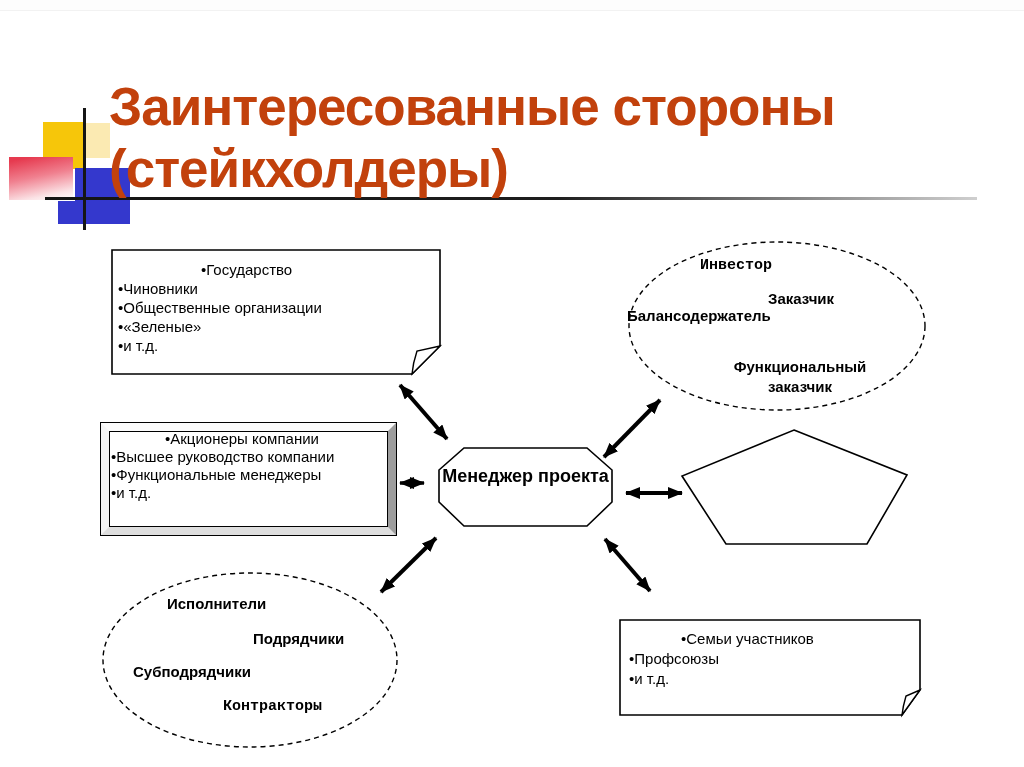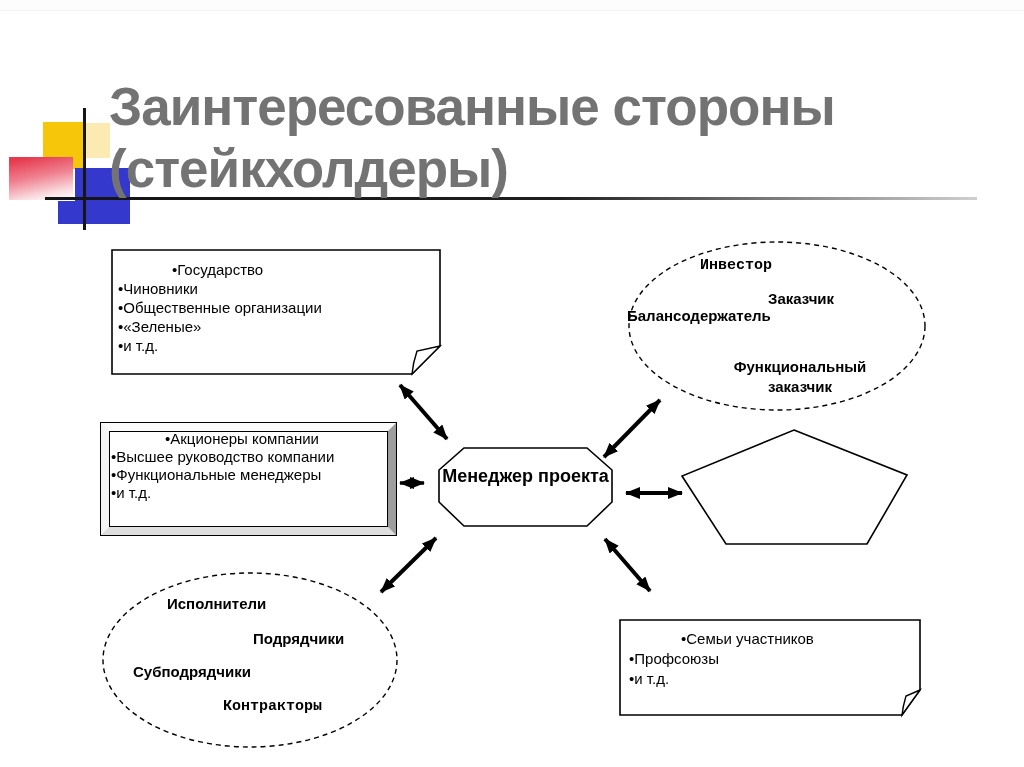--- a/index.html
+++ b/index.html
@@ -16,38 +16,38 @@
     background:linear-gradient(168deg,#e63a4f 8%,#f0808f 45%,#fbe3e6 82%,#ffffff 100%);}
   .deco-blue-a{position:absolute;left:75px;top:168px;width:55px;height:42px;background:#3438cd;}
   .deco-blue-b{position:absolute;left:58px;top:201px;width:72px;height:23px;background:#3438cd;}
   .deco-vline{position:absolute;left:83px;top:108px;width:3px;height:122px;background:#161616;}
   .deco-hline{position:absolute;left:45px;top:197px;width:932px;height:3px;
     background:linear-gradient(to right,#141414 0%,#1e1e1e 55%,#8a8a8a 82%,#cfcfcf 100%);}
 
   
   .title{
     position:absolute;left:109px;top:40px;width:790px;
-    font-size:53px;line-height:62px;font-weight:700;color:#737373;letter-spacing:-1px;
+    font-size:53px;line-height:62px;font-weight:700;color:#c2410c;letter-spacing:-1px;
   }
 
   
   .shape-layer{position:absolute;left:0;top:0;width:1024px;height:767px;}
 
   
   .bevel{position:absolute;left:100px;top:422px;width:297px;height:114px;
     border:1px solid #000;box-sizing:border-box;background:#fff;}
   .bevel-frame{position:absolute;left:0;top:0;right:0;bottom:0;box-sizing:border-box;
     border:8px solid;border-color:#fbfbfb #9d9d9d #dedede #f4f4f4;}
   .bevel-inner{position:absolute;left:8px;top:8px;right:8px;bottom:8px;border:1px solid #000;}
 
   
   .note-list{position:absolute;font-size:15px;line-height:19px;}
   .note-list div{white-space:nowrap;}
   #note-gov{left:118px;top:260px;width:318px;}
-  #note-gov .first{margin-left:54px;}
+  #note-gov .first{margin-left:83px;}
   #note-comp{left:111px;top:430px;width:280px;line-height:18px;}
   #note-comp .first{margin-left:54px;}
   #note-fam{left:629px;top:629px;width:287px;line-height:20px;}
   #note-fam .first{margin-left:52px;}
 
   .blob-label{position:absolute;font-size:15px;font-weight:700;white-space:nowrap;}
   #lbl-investor{left:700px;top:257px;font-family:Liberation Mono, monospace;}
   #lbl-customer{left:768px;top:290px;}
   #lbl-balance{left:627px;top:307px;}
   #lbl-func{left:720px;top:357px;width:160px;text-align:center;line-height:20px;white-space:normal;}

